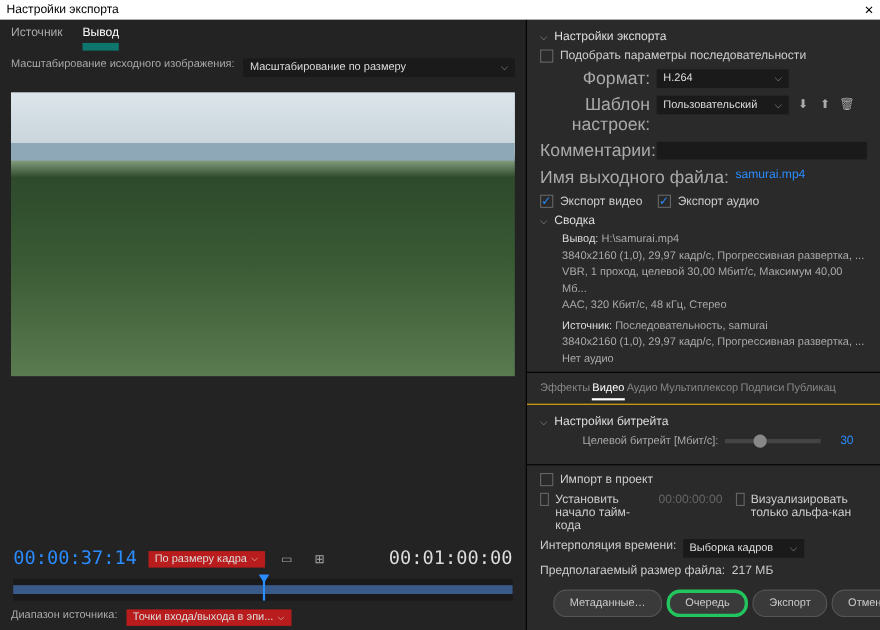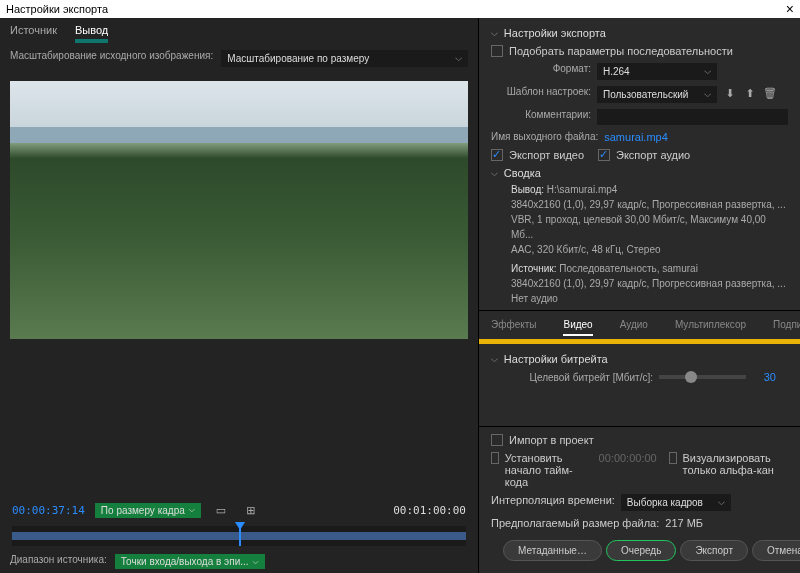--- a/index.html
+++ b/index.html
@@ -4,60 +4,60 @@
 <style>
 *{margin:0;padding:0;box-sizing:border-box;font-family:"Segoe UI",Arial,sans-serif}
 body{background:#1e1e1e;color:#ccc;font-size:11px;width:800px;height:573px;overflow:hidden;position:relative}
 .titlebar{background:#fff;color:#000;height:18px;display:flex;align-items:center;padding:0 6px;font-size:11px}
 .titlebar .close{margin-left:auto;font-size:14px;cursor:pointer}
 .main{display:flex;height:555px}
 .left{width:478px;background:#232323;display:flex;flex-direction:column}
 .right{width:322px;background:#2a2a2a;display:flex;flex-direction:column;overflow:hidden;border-left:1px solid #000}
 .tabs{display:flex;gap:18px;padding:6px 10px 3px}
 .tab{color:#aaa;cursor:pointer;padding-bottom:3px}
-.tab.active{color:#fff;border-bottom:4px solid #0f766e}
+.tab.active{color:#fff;border-bottom:7px solid #0f766e}
 .row{display:flex;align-items:flex-start;padding:4px 10px;gap:8px}
 .label{color:#aaa;font-size:10px}
 .dropdown{background:#1a1a1a;border:none;color:#ddd;padding:3px 6px;font-size:10px;flex:1;display:flex;justify-content:space-between;align-items:center}
 .dropdown::after{content:"⌵";font-size:9px;color:#888}
 .preview{margin:10px;width:458px;height:258px;background:linear-gradient(to bottom,#c8d4db 0%,#d5dfe3 20%,#9fb89a 22%,#2d4a2a 30%,#3a5a35 60%,#4a6a42 80%,#5a7a50 100%);position:relative;overflow:hidden}
 .preview::before{content:"";position:absolute;top:0;left:0;right:0;height:22%;background:linear-gradient(to bottom,#dce5ea,#c5d2d9)}
 .preview::after{content:"";position:absolute;top:18%;left:0;right:0;height:6%;background:#8ea8b8}
 .timecode-row{display:flex;align-items:center;padding:8px 12px;gap:10px}
-.tc{color:#2a8cff;font-family:monospace;font-size:11px}
+.tc{color:#2a8cff;font-family:monospace;font-size:17px}
 .tc.r{color:#ddd;margin-left:auto}
-.mini-select{background:#15803d;color:#ddd;padding:2px 6px;font-size:10px;display:flex;align-items:center;gap:4px}
+.mini-select{background:#b91c1c;color:#ddd;padding:2px 6px;font-size:10px;display:flex;align-items:center;gap:4px}
 .mini-select::after{content:"⌵";font-size:8px}
 .icon-btn{width:20px;height:16px;display:flex;align-items:center;justify-content:center;color:#aaa;cursor:pointer}
 .timeline{height:20px;background:#1a1a1a;margin:0 12px;position:relative}
 .timeline-fill{position:absolute;top:6px;left:0;right:0;height:8px;background:#3a5a8a}
 .playhead{position:absolute;top:0;left:50%;width:2px;height:20px;background:#2a8cff}
 .playhead::before{content:"";position:absolute;top:-4px;left:-4px;width:10px;height:8px;background:#2a8cff;clip-path:polygon(0 0,100% 0,50% 100%)}
 .section{padding:6px 12px}
 .sec-header{display:flex;align-items:center;gap:6px;color:#ddd;padding:3px 0}
 .sec-header::before{content:"⌵";font-size:9px;color:#888;transform:rotate(0deg)}
 .form-row{display:flex;align-items:flex-start;padding:3px 0;gap:6px}
-.form-label{color:#aaa;font-size:10px;text-align:right;width:100px}
+.form-label{color:#aaa;font-size:16px;text-align:right;width:100px}
 .chk{width:12px;height:12px;border:1px solid #666;display:inline-block;position:relative}
 .chk.checked::after{content:"✓";position:absolute;top:-2px;left:0;color:#2a8cff;font-size:11px}
 .link{color:#2a8cff}
 .summary{font-size:10px;color:#aaa;line-height:1.5;padding-left:20px}
 .summary b{color:#ddd;font-weight:normal}
-.right-tabs{display:flex;gap:27px;padding:6px 12px 3px;border-bottom:5px solid #eab308}
+.right-tabs{display:flex;gap:2px;padding:6px 12px 3px;border-bottom:1px solid #eab308}
 .rtab{color:#888;cursor:pointer;padding-bottom:4px;font-size:10px}
 .rtab.active{color:#fff;border-bottom:2px solid #fff}
 .slider-row{display:flex;align-items:center;padding:3px 12px;gap:6px}
 .slider-label{color:#aaa;font-size:10px;width:150px;text-align:right}
 .slider{flex:1;height:4px;background:#444;position:relative}
 .slider-handle{position:absolute;top:-4px;width:12px;height:12px;border-radius:50%;background:#888}
 .slider-val{color:#2a8cff;width:24px;text-align:right}
 .bottom-panel{border-top:1px solid #000;padding:4px 12px}
 .btn-row{display:flex;gap:4px;padding:8px 12px;justify-content:space-between}
 .btn{background:#3a3a3a;border:1px solid #555;color:#ccc;padding:4px 14px;border-radius:12px;font-size:10px;cursor:pointer}
-.btn.primary{border:1px solid #22c55e}
+.btn.primary{border:3px solid #22c55e}
 .icon-small{width:14px;height:14px;display:inline-flex;align-items:center;justify-content:center;color:#aaa}
 .divider{height:1px;background:#000;margin:2px 0}
 .scroll{overflow-y:auto;flex:1}
 .export-top{padding:6px 12px 2px}
 </style>
 </head>
 <body>
 
 <div class="titlebar">
   <span>Настройки экспорта</span>

